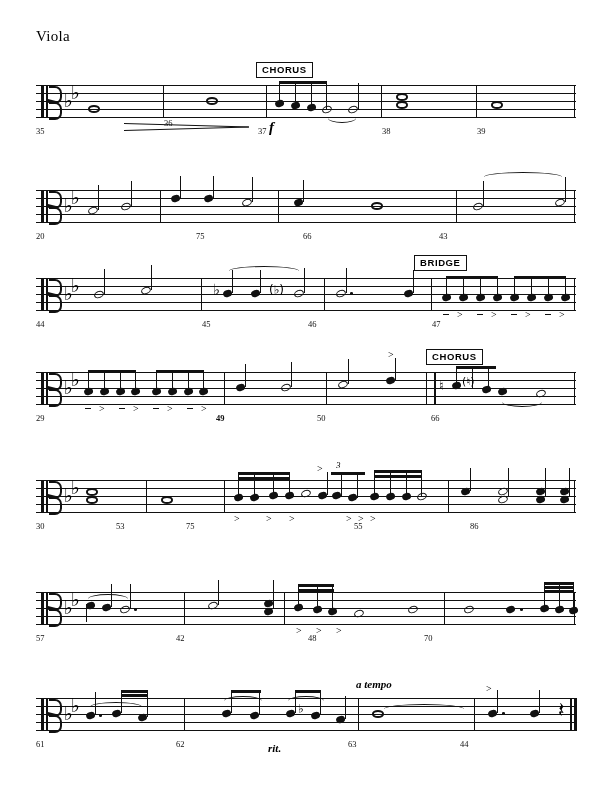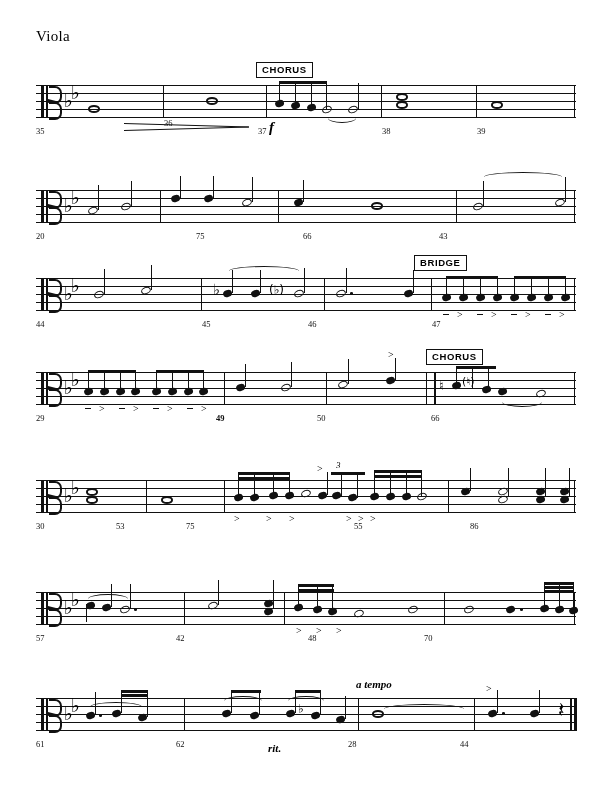--- a/index.html
+++ b/index.html
@@ -728,17 +728,17 @@
       <div class="barline thick" style="left:534px; width:2px;"></div>
       <div class="barline thick" style="left:538px; width:3px;"></div>
     </div>
 
     <div class="expr" style="left:320px; top:-20px; font-weight:bold;">a tempo</div>
     <div class="expr" style="left:232px; top:44px; font-weight:bold;">rit.</div>
     <div class="accent" style="left:450px; top:-14px;">&gt;</div>
 
     <div class="measure-num" style="left:0px; top:41px;">61</div>
     <div class="measure-num" style="left:140px; top:41px;">62</div>
-    <div class="measure-num" style="left:312px; top:41px;">28</div>
+    <div class="measure-num" style="left:312px; top:41px;">63</div>
     <div class="measure-num" style="left:424px; top:41px;">44</div>
   </div>
 
 </div>
 
 </body></html>

